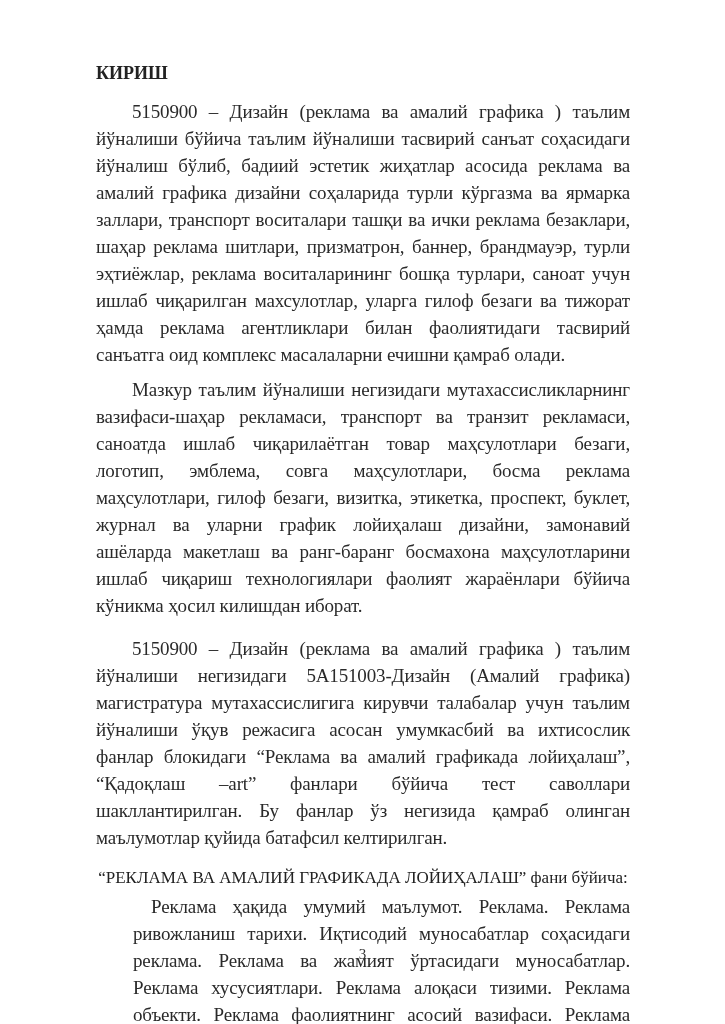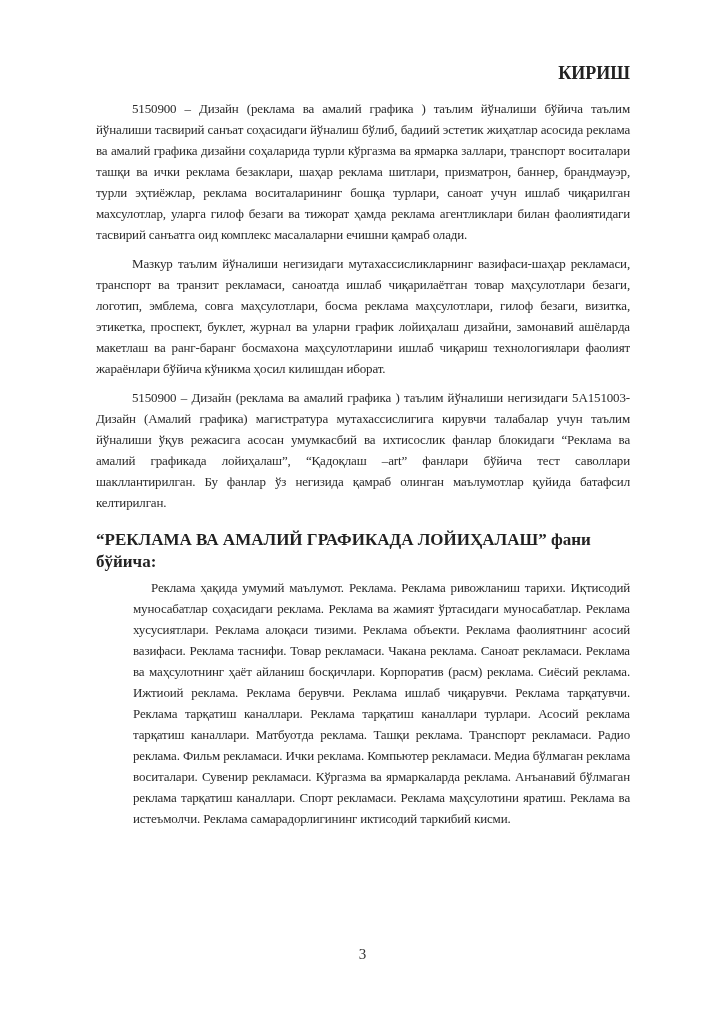--- a/index.html
+++ b/index.html
@@ -15,41 +15,41 @@
     font-family: "Liberation Serif", "DejaVu Serif", serif;
     color: #2a2a2a;
   }
   .page {
     position: absolute;
     left: 96px;
     top: 62px;
     width: 534px;
   }
   .title {
-    text-align: right;
+    text-align: left;
     font-weight: bold;
     font-size: 18px;
     line-height: 22px;
     margin: 0 0 14px 0;
     color: #222;
   }
   p {
     margin: 0;
-    font-size: 13px;
-    line-height: 21px;
+    font-size: 19px;
+    line-height: 27px;
     text-align: justify;
     text-indent: 36px;
     letter-spacing: -0.15px;
   }
   .para1 { margin-bottom: 8px; }
-  .para2 { margin-bottom: 8px; }
+  .para2 { margin-bottom: 16px; }
   .para3 { margin-bottom: 16px; }
   .subtitle {
-    text-align: left;
-    font-weight: bold;
+    text-align: center;
+    font-weight: normal;
     font-size: 17px;
     line-height: 22px;
     margin: 0 0 4px 0;
     color: #222;
   }
   .para4 { text-indent: 18px; margin-left: 37px; }
   .page-number {
     position: absolute;
     left: 0;
     width: 725px;

